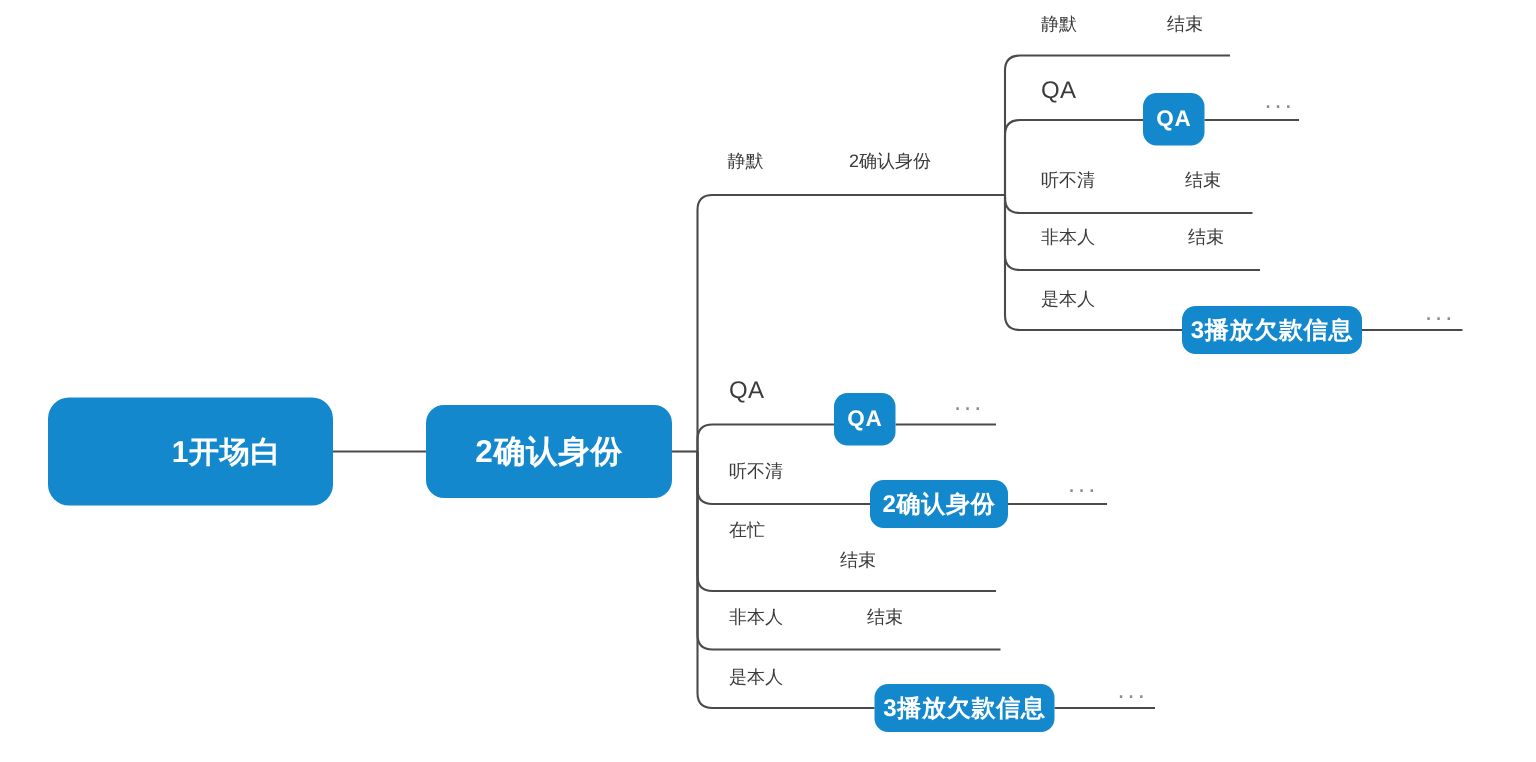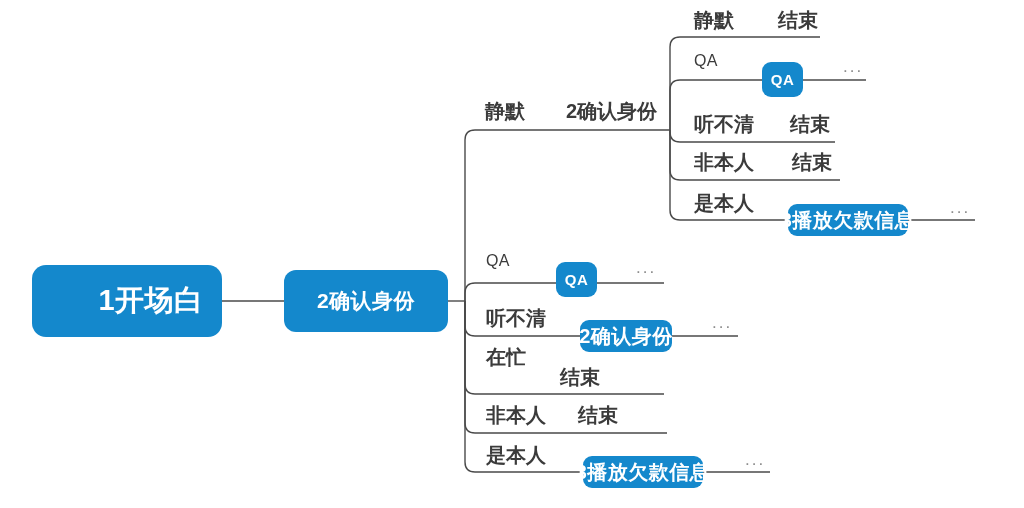--- a/index.html
+++ b/index.html
@@ -19,34 +19,34 @@
     position:absolute;
     background:#1488cc;
     color:#ffffff;
     border-radius:11px;
     display:flex;align-items:center;justify-content:center;
     font-weight:bold;
     letter-spacing:.5px;
     box-sizing:border-box;
     white-space:nowrap;
   }
-  .node.root{font-size:29px;border-radius:14px;padding-left:48px;}
+  .node.root{font-size:20px;border-radius:14px;padding-left:48px;}
   .node.main{font-size:21px;border-radius:12px;}
-  .node.chip{font-size:20px;border-radius:9px;font-weight:bold;}
+  .node.chip{font-size:16px;border-radius:9px;font-weight:bold;}
   .node.badge{font-size:15px;border-radius:9px;font-weight:bold;}
 
   
   .lbl{
     position:absolute;
     color:#3b3b3b;
     font-size:16px;
     white-space:nowrap;
     line-height:1;
   }
-  .lbl.cn{font-size:20px;font-weight:bold;}
+  .lbl.cn{font-size:12px;}
   .lbl.qa{font-size:16px;letter-spacing:.3px;}
 
   .ellipsis{
     position:absolute;
     color:#8d8d8d;
     font-size:17px;
     letter-spacing:2px;
     line-height:1;
     white-space:nowrap;
   }

